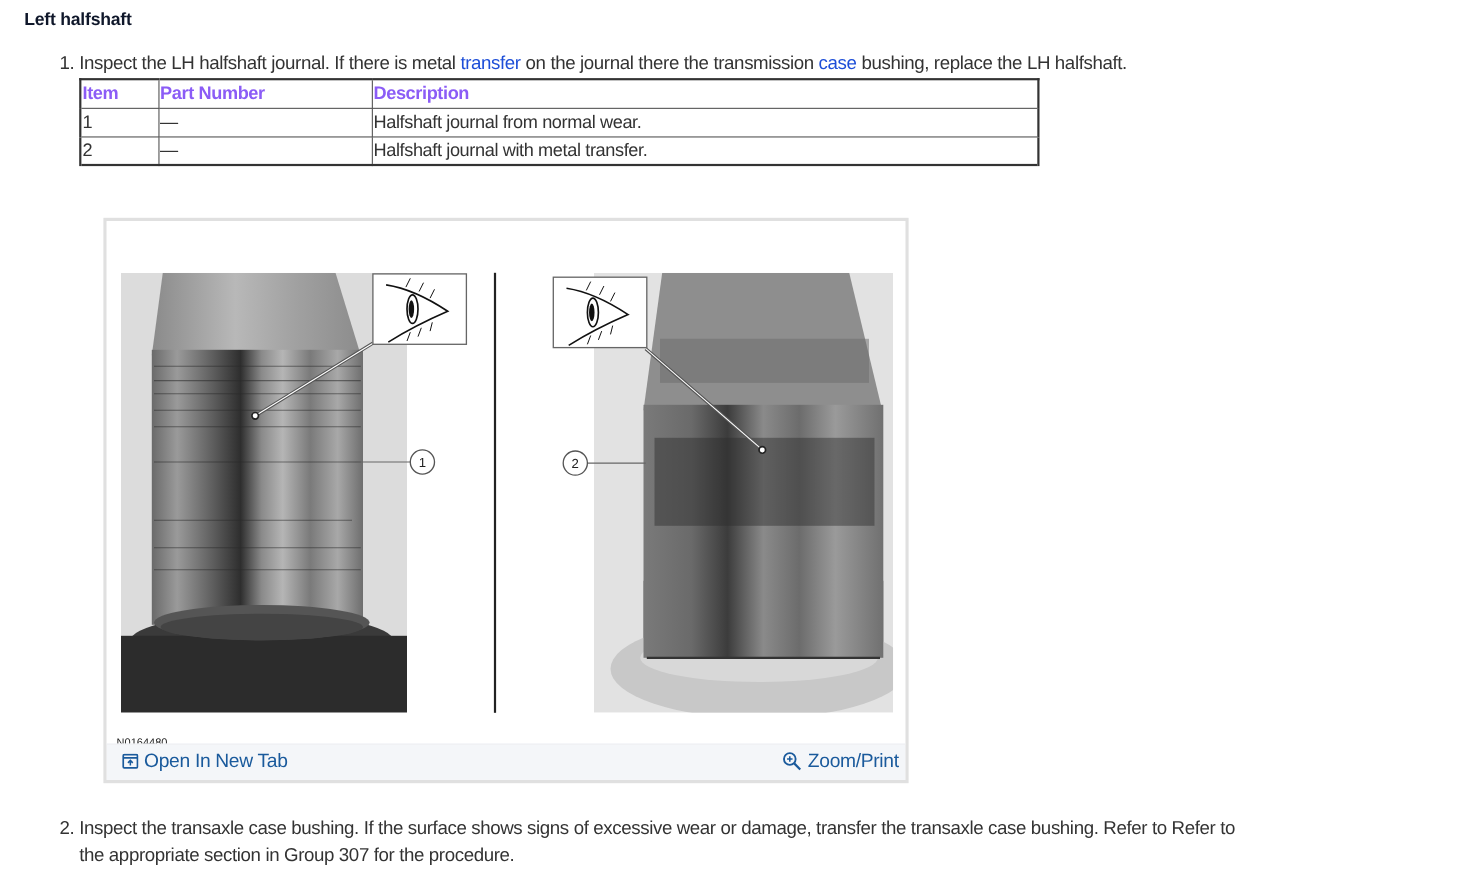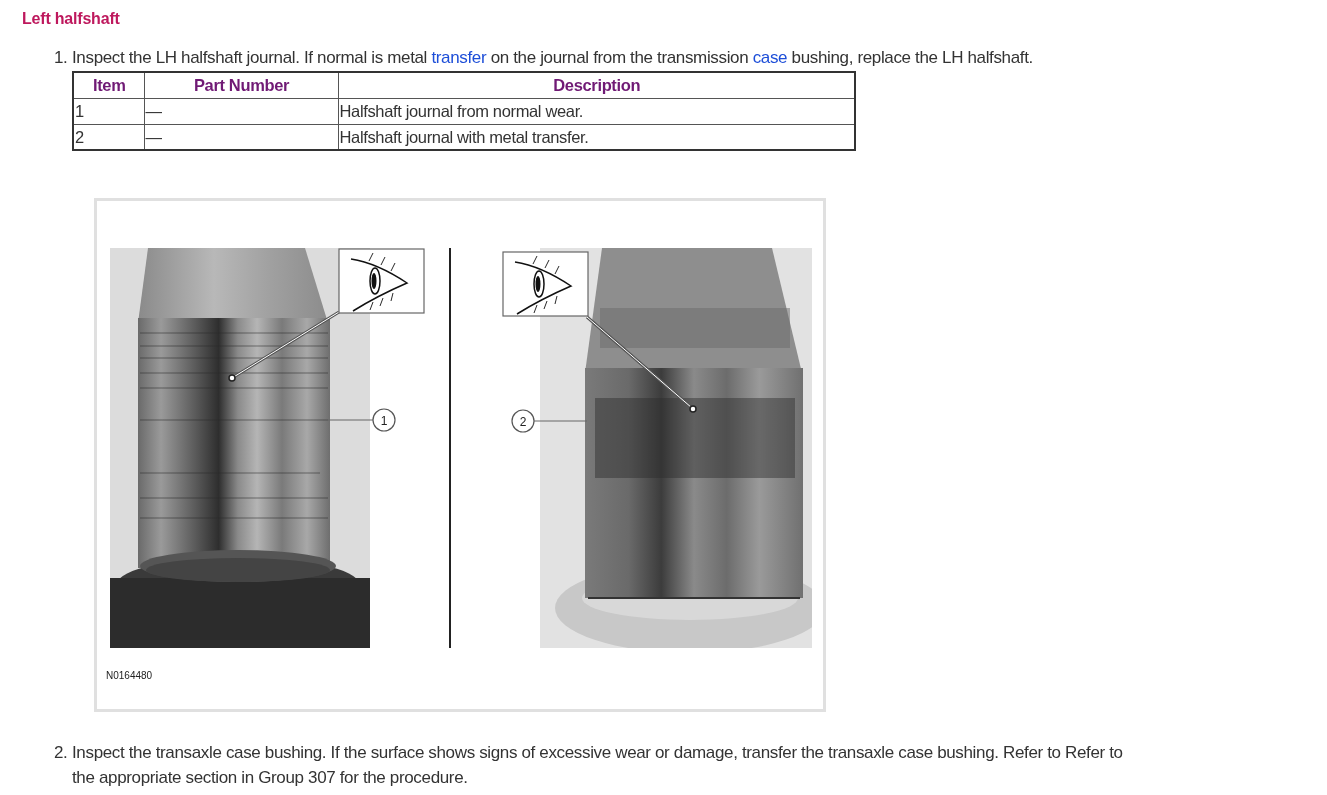--- a/index.html
+++ b/index.html
@@ -4,44 +4,44 @@
 <style>
   * { box-sizing: border-box; }
   html, body { margin: 0; padding: 0; background: #ffffff; }
   body {
     width: 1327px; height: 795px; overflow: hidden; position: relative;
     font-family: "Liberation Sans", "DejaVu Sans", sans-serif;
     color: #333333;
   }
   .section-title {
     position: absolute; left: 22px; top: 10px;
-    font-size: 16px; font-weight: bold; color: #be185d; letter-spacing: -0.2px;
+    font-size: 16px; font-weight: bold; color: #0f172a; letter-spacing: -0.2px;
   }
   .step {
     position: absolute; left: 54px; font-size: 17px; color: #333333;
     letter-spacing: -0.35px; line-height: 25px;
   }
   .step .num { display: inline-block; width: 18px; }
   .step a { color: #1d4ed8; text-decoration: none; }
   .step-1 { top: 45px; }
   .step-2 { top: 740px; width: 1180px; }
   .step-2 .cont { padding-left: 18px; display: block; }
 
   table.parts {
     position: absolute; left: 72px; top: 71px;
     border-collapse: collapse; font-size: 16.5px; color: #333; letter-spacing: -0.35px;
   }
   table.parts th, table.parts td {
     border: 1px solid #555555; padding: 0 0 0 1px; height: 26px;
     text-align: left; vertical-align: middle; line-height: 24px;
   }
-  table.parts th { font-weight: bold; color: #701a75; border-top: 2px solid #333; text-align: center; }
+  table.parts th { font-weight: bold; color: #8b5cf6; border-top: 2px solid #333; }
   table.parts .c1 { width: 71px; }
   table.parts .c2 { width: 194px; }
-  table.parts .c3 { width: 517px; }
+  table.parts .c3 { width: 606px; }
   table.parts tr > *:first-child { border-left: 2px solid #333; }
   table.parts tr > *:last-child { border-right: 2px solid #333; }
 
   .figure {
     position: absolute; left: 94px; top: 198px; width: 732px; height: 514px;
     border: 3px solid #e0e0e0; background: #ffffff;
   }
   .figure-inner { position: absolute; left: 0; top: 0; right: 0; height: 475px; background: #fff; }
   .fig-id { position: absolute; left: 9px; top: 469px; font-size: 10px; color: #222; }
   .fig-bar {
@@ -59,21 +59,21 @@
   .photo-1 { left: 13px; top: 47px; width: 260px; height: 400px; }
   .photo-2 { left: 443px; top: 47px; width: 272px; height: 400px; }
   .divider-line { position: absolute; left: 352px; top: 47px; width: 2px; height: 400px; background: #222; }
 </style>
 </head>
 <body>
 
 <div class="section-title">Left halfshaft</div>
 
 <div class="step step-1">
-  <span class="num">1.</span><span>Inspect the LH halfshaft journal. If normal is metal </span><a>transfer</a><span> on the journal from the transmission </span><a>case</a><span> bushing, replace the LH halfshaft.</span>
+  <span class="num">1.</span><span>Inspect the LH halfshaft journal. If there is metal </span><a>transfer</a><span> on the journal there the transmission </span><a>case</a><span> bushing, replace the LH halfshaft.</span>
 </div>
 
 <table class="parts">
   <thead>
     <tr>
       <th class="c1">Item</th>
       <th class="c2">Part Number</th>
       <th class="c3">Description</th>
     </tr>
   </thead>
@@ -208,18 +208,37 @@
       </g>
 
       <line x1="437" y1="220" x2="490" y2="220" stroke="#666" stroke-width="1"></line>
       <circle cx="426" cy="220" r="11" fill="#fff" stroke="#555" stroke-width="1.2"></circle>
       <text x="426" y="224.5" font-size="12" text-anchor="middle" font-family="Liberation Sans, sans-serif" fill="#222">2</text>
     </svg>
 
     <div class="fig-id">N0164480</div>
   </div>
 
+  <div class="fig-bar">
+    <div class="fig-link left">
+      <svg width="15" height="14" viewBox="0 0 15 14">
+        <rect x="1" y="1" width="13" height="12" rx="1" fill="none" stroke="#1a5a9c" stroke-width="1.6"></rect>
+        <line x1="1" y1="4" x2="14" y2="4" stroke="#1a5a9c" stroke-width="1.6"></line>
+        <path d="M7.5 11 L7.5 6.5 M5.3 8.5 L7.5 6.3 L9.7 8.5" fill="none" stroke="#1a5a9c" stroke-width="1.4"></path>
+      </svg>
+      <span>Open In New Tab</span>
+    </div>
+    <div class="fig-link right">
+      <svg width="18" height="18" viewBox="0 0 18 18">
+        <circle cx="7" cy="7" r="5.3" fill="none" stroke="#1a5a9c" stroke-width="1.7"></circle>
+        <line x1="11" y1="11" x2="16.5" y2="16.5" stroke="#1a5a9c" stroke-width="2"></line>
+        <line x1="4.5" y1="7" x2="9.5" y2="7" stroke="#1a5a9c" stroke-width="1.4"></line>
+        <line x1="7" y1="4.5" x2="7" y2="9.5" stroke="#1a5a9c" stroke-width="1.4"></line>
+      </svg>
+      <span>Zoom/Print</span>
+    </div>
+  </div>
 </div>
 
 <div class="step step-2">
   <span class="num">2.</span><span>Inspect the transaxle case bushing. If the surface shows signs of excessive wear or damage, transfer the transaxle case bushing. Refer to Refer to</span>
   <span class="cont">the appropriate section in Group 307 for the procedure.</span>
 </div>
 
 </body></html>

